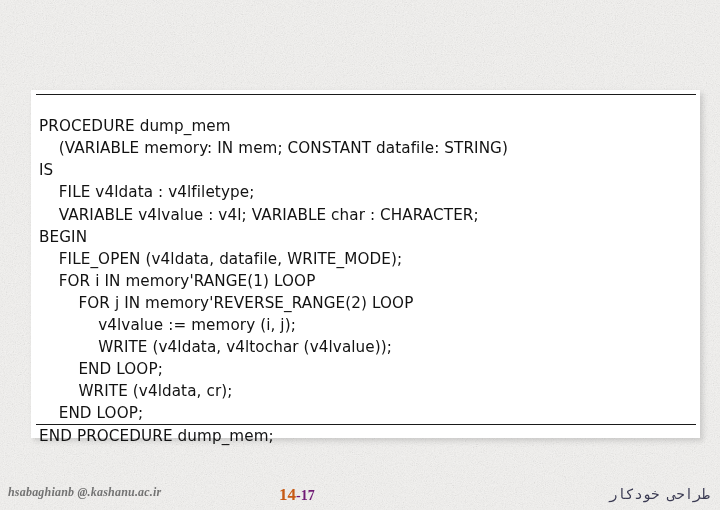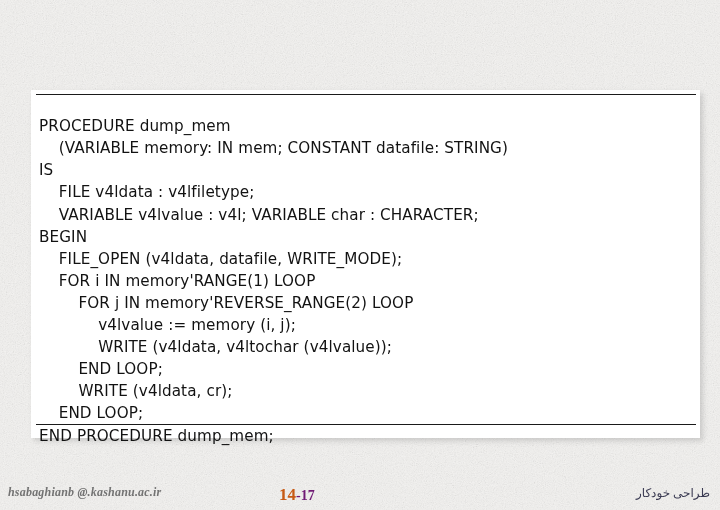--- a/index.html
+++ b/index.html
@@ -107,22 +107,22 @@
     color: #c75a14;
   }
   #footer-pagenum .page-minor {
     font-size: 14px;
     color: #701a75;
   }
   #footer-subject {
     position: absolute;
     right: 10px;
     top: 2px;
-    font-family: Liberation Serif, serif;
-    font-size: 12px;
+    font-family: Liberation Mono, monospace;
+    font-size: 14px;
     color: #3a3a52;
     direction: rtl;
     unicode-bidi: bidi-override;
   }
 </style>
 </head>
 <body>
 
 <div id="slide">
 

